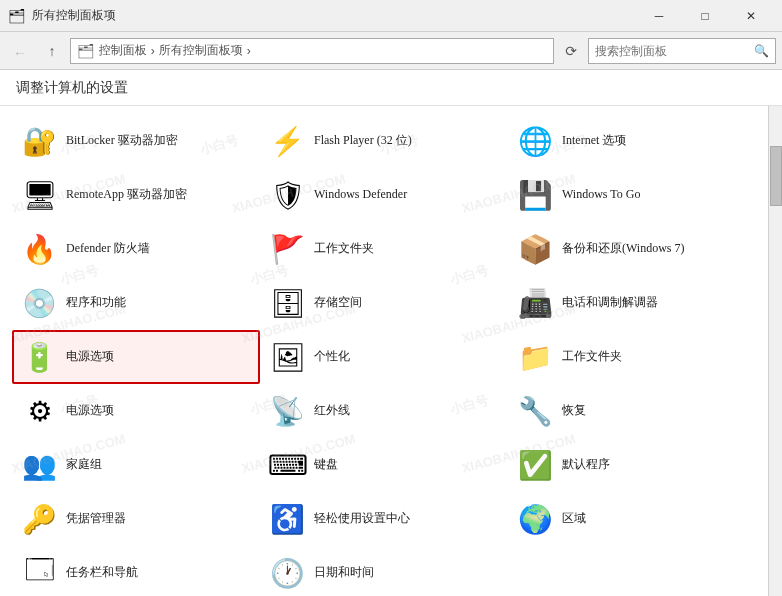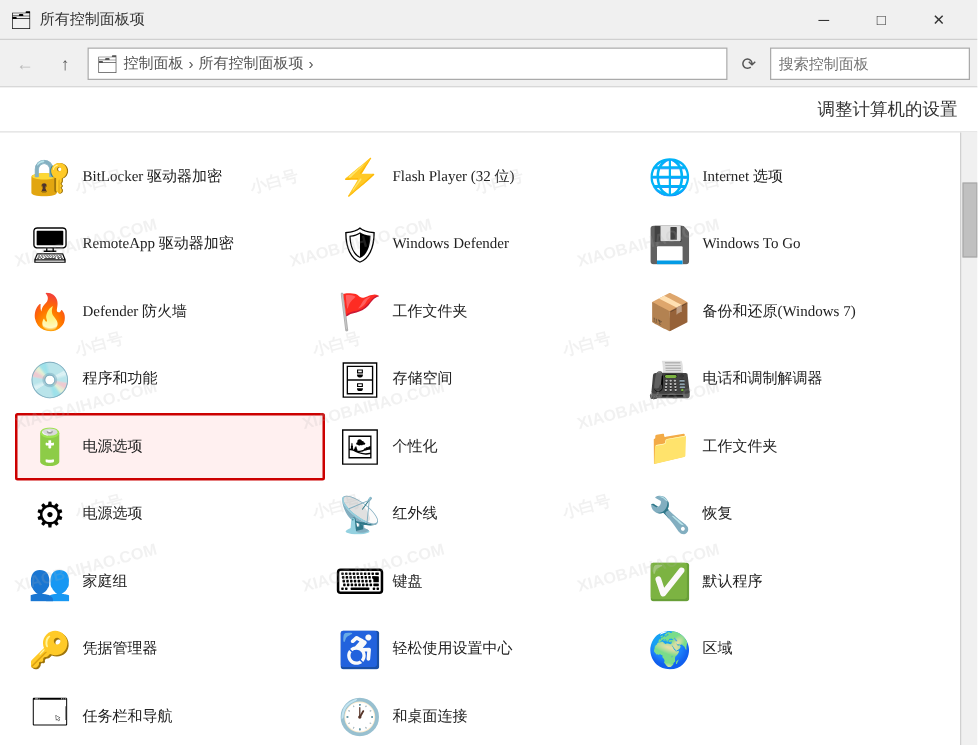--- a/index.html
+++ b/index.html
@@ -80,21 +80,21 @@
       border: 1px solid transparent;
       background: transparent;
       display: flex;
       align-items: center;
       justify-content: center;
       cursor: pointer;
       font-size: 14px;
       color: #555;
     }
     .search-box {
-      width: 160px;
+      width: 188px;
       height: 26px;
       border: 1px solid #aaa;
       background: #fff;
       display: flex;
       align-items: center;
       padding: 0 6px;
       gap: 4px;
     }
     .search-box input {
       border: none;
@@ -116,21 +116,21 @@
       height: calc(596px - 32px - 38px - 36px);
     }
 
     
     .subheader {
       background: #fff;
       height: 36px;
       display: flex;
       align-items: center;
       padding: 0 16px;
-      justify-content: flex-end;
+      justify-content: space-between;
       border-bottom: 1px solid #e0e0e0;
     }
     .subheader-title { font-size: 14px; color: #333; }
     .view-selector {
       display: flex;
       align-items: center;
       gap: 4px;
       font-size: 12px;
       color: #333;
       cursor: pointer;
@@ -367,20 +367,20 @@
         <div class="item">
           <span class="item-icon">🌍</span>
           <span class="item-label">区域</span>
         </div>
         <div class="item">
           <span class="item-icon">🗔</span>
           <span class="item-label">任务栏和导航</span>
         </div>
         <div class="item">
           <span class="item-icon">🕐</span>
-          <span class="item-label">和桌面连接</span>
+          <span class="item-label">日期和时间</span>
         </div>
       </div>
   </div>
   <div class="scrollbar-track">
     <div class="scrollbar-thumb"></div>
   </div>
 </div>
 
 </body></html>

